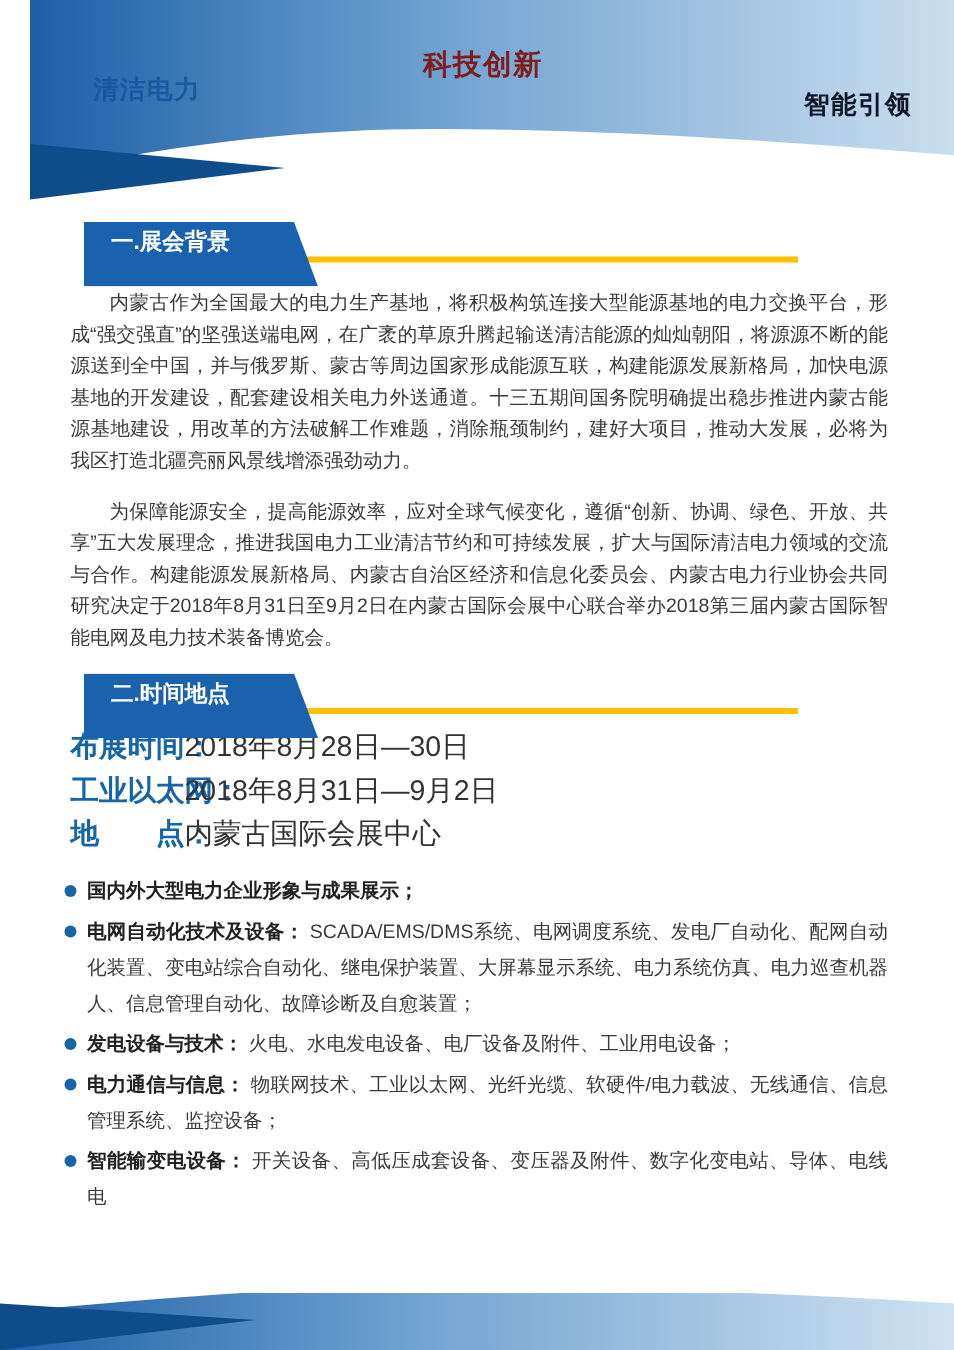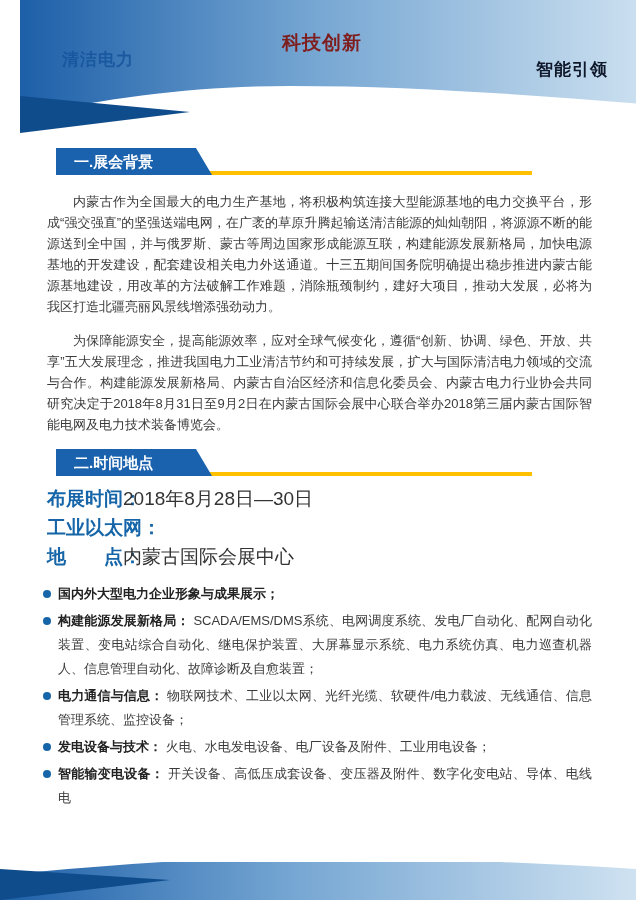--- a/index.html
+++ b/index.html
@@ -20,21 +20,21 @@
   .hdr-center{left:0;right:0;top:30px;text-align:center;font-size:19px;color:#7f1d1d;}
   .hdr-right{right:36px;top:58px;font-size:17px;color:#0f172a;}
   
   .content{position:absolute;top:138px;left:0;width:636px;}
   .section-head{position:relative;height:27px;margin:10px 44px 0 56px;}
   .section-head .bar{
     position:absolute;left:0;right:60px;bottom:0;height:4px;background:#ffc000;
   }
   .section-head .badge{
     position:absolute;left:0;top:0;height:27px;line-height:27px;
-    min-width:112px;padding:0 26px 0 18px;
+    min-width:112px;padding:0 26px 16px 18px;
     background:#1a62ad;color:#ffffff;font-weight:bold;font-size:15px;
     clip-path:polygon(0 0,calc(100% - 16px) 0,100% 100%,0 100%);
   }
   .paras{margin:16px 44px 0 47px;}
   .paras p{
     margin:0 0 13px 0;font-size:13px;line-height:21px;
     text-align:justify;text-indent:2em;
   }
   .tp-list{margin:14px 44px 0 47px;}
   .tp-item{display:flex;font-size:19px;line-height:18px;margin-bottom:11px;}
@@ -90,47 +90,48 @@
       <div class="bar"></div>
       <div class="badge">二.时间地点</div>
     </div>
     <div class="tp-list">
       <div class="tp-item">
         <span class="lbl">布展时间：</span>
         <span class="val">2018年8月28日—30日</span>
       </div>
       <div class="tp-item">
         <span class="lbl">工业以太网：</span>
+        <span class="val">2018年8月31日—9月2日</span>
       </div>
       <div class="tp-item">
         <span class="lbl">地　　点：</span>
         <span class="val">内蒙古国际会展中心</span>
       </div>
     </div>
 
     <div class="bullets">
       <div class="bullet">
         <span class="dot"></span>
         <span class="lead">国内外大型电力企业形象与成果展示；</span>
         <span class="rest"></span>
       </div>
       <div class="bullet">
         <span class="dot"></span>
-        <span class="lead">构建能源发展新格局：</span>
+        <span class="lead">电网自动化技术及设备：</span>
         <span class="rest">SCADA/EMS/DMS系统、电网调度系统、发电厂自动化、配网自动化装置、变电站综合自动化、继电保护装置、大屏幕显示系统、电力系统仿真、电力巡查机器人、信息管理自动化、故障诊断及自愈装置；</span>
+      </div>
+      <div class="bullet">
+        <span class="dot"></span>
+        <span class="lead">发电设备与技术：</span>
+        <span class="rest">火电、水电发电设备、电厂设备及附件、工业用电设备；</span>
       </div>
       <div class="bullet">
         <span class="dot"></span>
         <span class="lead">电力通信与信息：</span>
         <span class="rest">物联网技术、工业以太网、光纤光缆、软硬件/电力载波、无线通信、信息管理系统、监控设备；</span>
-      </div>
-      <div class="bullet">
-        <span class="dot"></span>
-        <span class="lead">发电设备与技术：</span>
-        <span class="rest">火电、水电发电设备、电厂设备及附件、工业用电设备；</span>
       </div>
       <div class="bullet">
         <span class="dot"></span>
         <span class="lead">智能输变电设备：</span>
         <span class="rest">开关设备、高低压成套设备、变压器及附件、数字化变电站、导体、电线电</span>
       </div>
     </div>
   </div>
 
   <div class="ftr">

